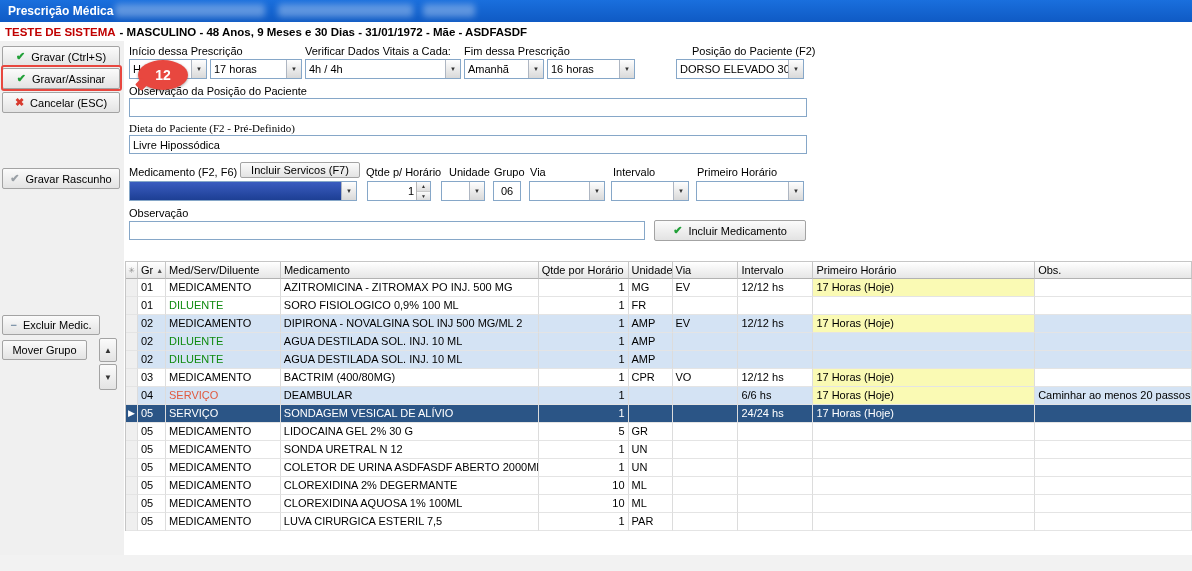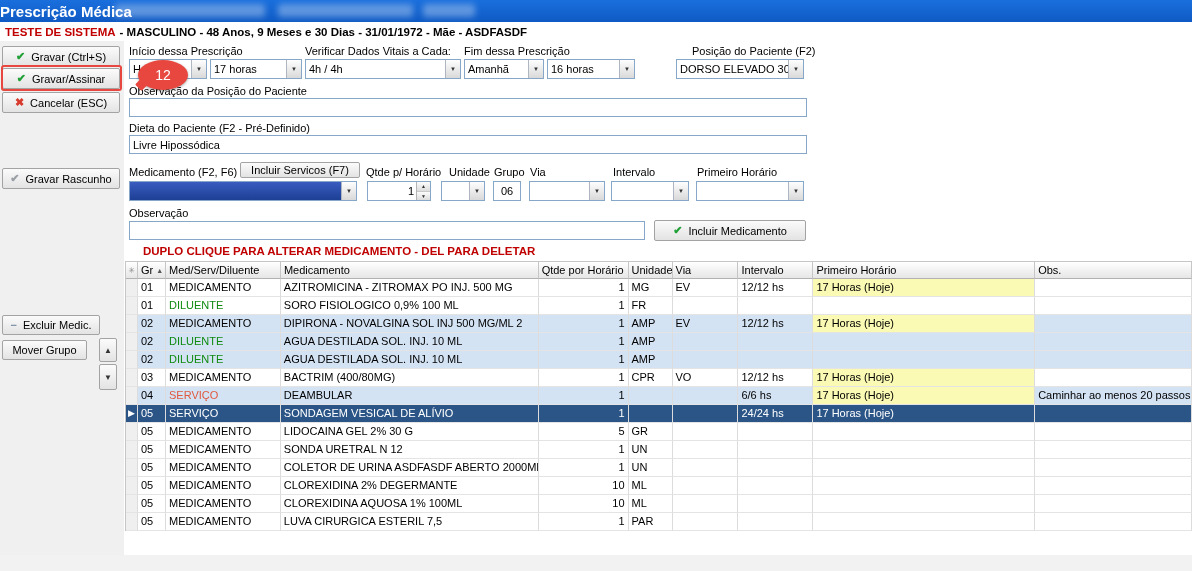--- a/index.html
+++ b/index.html
@@ -2,21 +2,21 @@
 <html style="--titlebar-blue: #1a6fdd; --annotation-red: #e8473f; --name-red: #c00000; --warning-red: #c00000; --check-green: #21a038; --check-gray: #9aa0a6; --cross-red: #d83a2e; --cell-yellow: #fafab4; --group-blue: #d4e3f4; --selected-blue: #2b5586; --diluente-green: #0f8a0f; --servico-red: #e0593f; --combo-navy: #1d3f94;"><head>
 <meta charset="utf-8">
 <style>
   * { margin:0; padding:0; box-sizing:border-box; }
   body { background:#e9e9e9; font-family:"Liberation Sans", sans-serif; }
   .page { position:relative; width:1192px; height:571px; background:#fff; overflow:hidden; font-size:11px; color:#000; }
 
   
   .titlebar { position:absolute; left:0; top:0; width:1192px; height:22px;
     background:linear-gradient(var(--titlebar-blue,#1a6fdd), #0f5ac4); color:#fff; display:flex; align-items:center; }
-  .titlebar .title { font-size:15px; font-weight:bold; }
+  .titlebar .title { font-size:12px; font-weight:bold; padding-left:8px; }
   .blurblob { position:absolute; top:4px; height:13px; background:rgba(255,255,255,.32); filter:blur(3px); border-radius:3px; }
 
   
   .patient { position:absolute; left:0; top:22px; width:1192px; height:19px; background:#fff;
     display:flex; align-items:center; padding-left:5px; font-weight:bold; font-size:11.5px; white-space:nowrap; }
   .patient .pname { color:var(--name-red,#c00000); margin-right:4px; }
 
   
   .sidebar-bg { position:absolute; left:0; top:41px; width:124px; height:514px; background:#f0f0f0; }
   .footer-bg { position:absolute; left:0; top:555px; width:1192px; height:16px; background:#f2f2f2; }
@@ -28,21 +28,21 @@
   .ic-green { color:var(--check-green,#21a038); font-weight:bold; }
   .ic-gray { color:var(--check-gray,#9aa0a6); font-weight:bold; }
   .ic-red { color:var(--cross-red,#d83a2e); font-weight:bold; }
   .ic-minus { color:#7d93a8; font-weight:bold; }
   .arrbtn { font-size:8px; color:#333; }
 
   
   .anno-rect { position:absolute; left:1px; top:65px; width:121px; height:26px;
     border:2px solid var(--annotation-red,#e8473f); border-radius:3px; z-index:59; pointer-events:none; }
   .badge { position:absolute; left:138px; top:60px; width:50px; height:30px; border-radius:50%;
-    background:var(--annotation-red,#e8473f); color:#fff; font-weight:normal; font-size:14px;
+    background:var(--annotation-red,#e8473f); color:#fff; font-weight:bold; font-size:14px;
     display:flex; align-items:center; justify-content:center; z-index:60; box-shadow:0 1px 3px rgba(0,0,0,.35); }
   .badge::before { content:""; position:absolute; left:-1px; bottom:1px; width:9px; height:9px;
     background:var(--annotation-red,#e8473f); transform:rotate(45deg); z-index:-1; border-radius:1px; }
 
   
   .lbl { position:absolute; white-space:nowrap; font-size:11px; }
   .warn { position:absolute; white-space:nowrap; font-size:11.5px; font-weight:bold; color:var(--warning-red,#c00000); }
 
   .input { position:absolute; height:19px; border:1px solid #86a7c8; background:#fff;
     font-size:11px; font-family:inherit; padding:0 3px; }
@@ -161,21 +161,21 @@
     <span class="cbtn">▼</span>
   </div>
   <div class="combo" style="left:676px;top:59px;width:128px;">
     <span class="val">DORSO ELEVADO 30 G</span>
     <span class="cbtn">▼</span>
   </div>
 
   <span class="lbl" style="left:129px;top:85px;">Observação da Posição do Paciente</span>
   <input class="input" style="left: 129px; top: 98px; width: 678px;" value="">
 
-  <span class="lbl" style="left:129px;top:122px;">Dieta do Paciente (F2 - Pré-Definido)</span>
+  <span class="lbl" style="left:129px;top:122px;font-family:Liberation Serif, serif;">Dieta do Paciente (F2 - Pré-Definido)</span>
   <input class="input" style="left: 129px; top: 135px; width: 678px;" value="Livre Hipossódica">
 
   <span class="lbl" style="left:129px;top:166px;">Medicamento (F2, F6)</span>
   <div class="btn3d" style="left:240px;top:162px;width:120px;height:16px;">
     <span>Incluir Servicos (F7)</span>
   </div>
   <span class="lbl" style="left:366px;top:166px;">Qtde p/ Horário</span>
   <span class="lbl" style="left:449px;top:166px;">Unidade</span>
   <span class="lbl" style="left:494px;top:166px;">Grupo</span>
   <span class="lbl" style="left:530px;top:166px;">Via</span>
@@ -211,21 +211,20 @@
     <span class="cbtn">▼</span>
   </div>
 
   <span class="lbl" style="left:129px;top:207px;">Observação</span>
   <input class="input" style="left: 129px; top: 221px; width: 516px;" value="">
   <div class="btn3d" style="left:654px;top:220px;width:152px;height:21px;">
     <span class="ic ic-green">✔</span>
     <span>Incluir Medicamento</span>
   </div>
 
-  <span class="warn" style="left:143px;top:245px;">DUPLO CLIQUE PARA ALTERAR MEDICAMENTO - DEL PARA DELETAR</span>
 
   <div class="table">
     <div class="thead">
       <div class="hcell c-ind" style="justify-content:center;">
         <span class="starhead">✳</span>
       </div>
       <div class="hcell c-gr">
         <span>Gr</span>
         <span class="sort">▲</span>
       </div>

